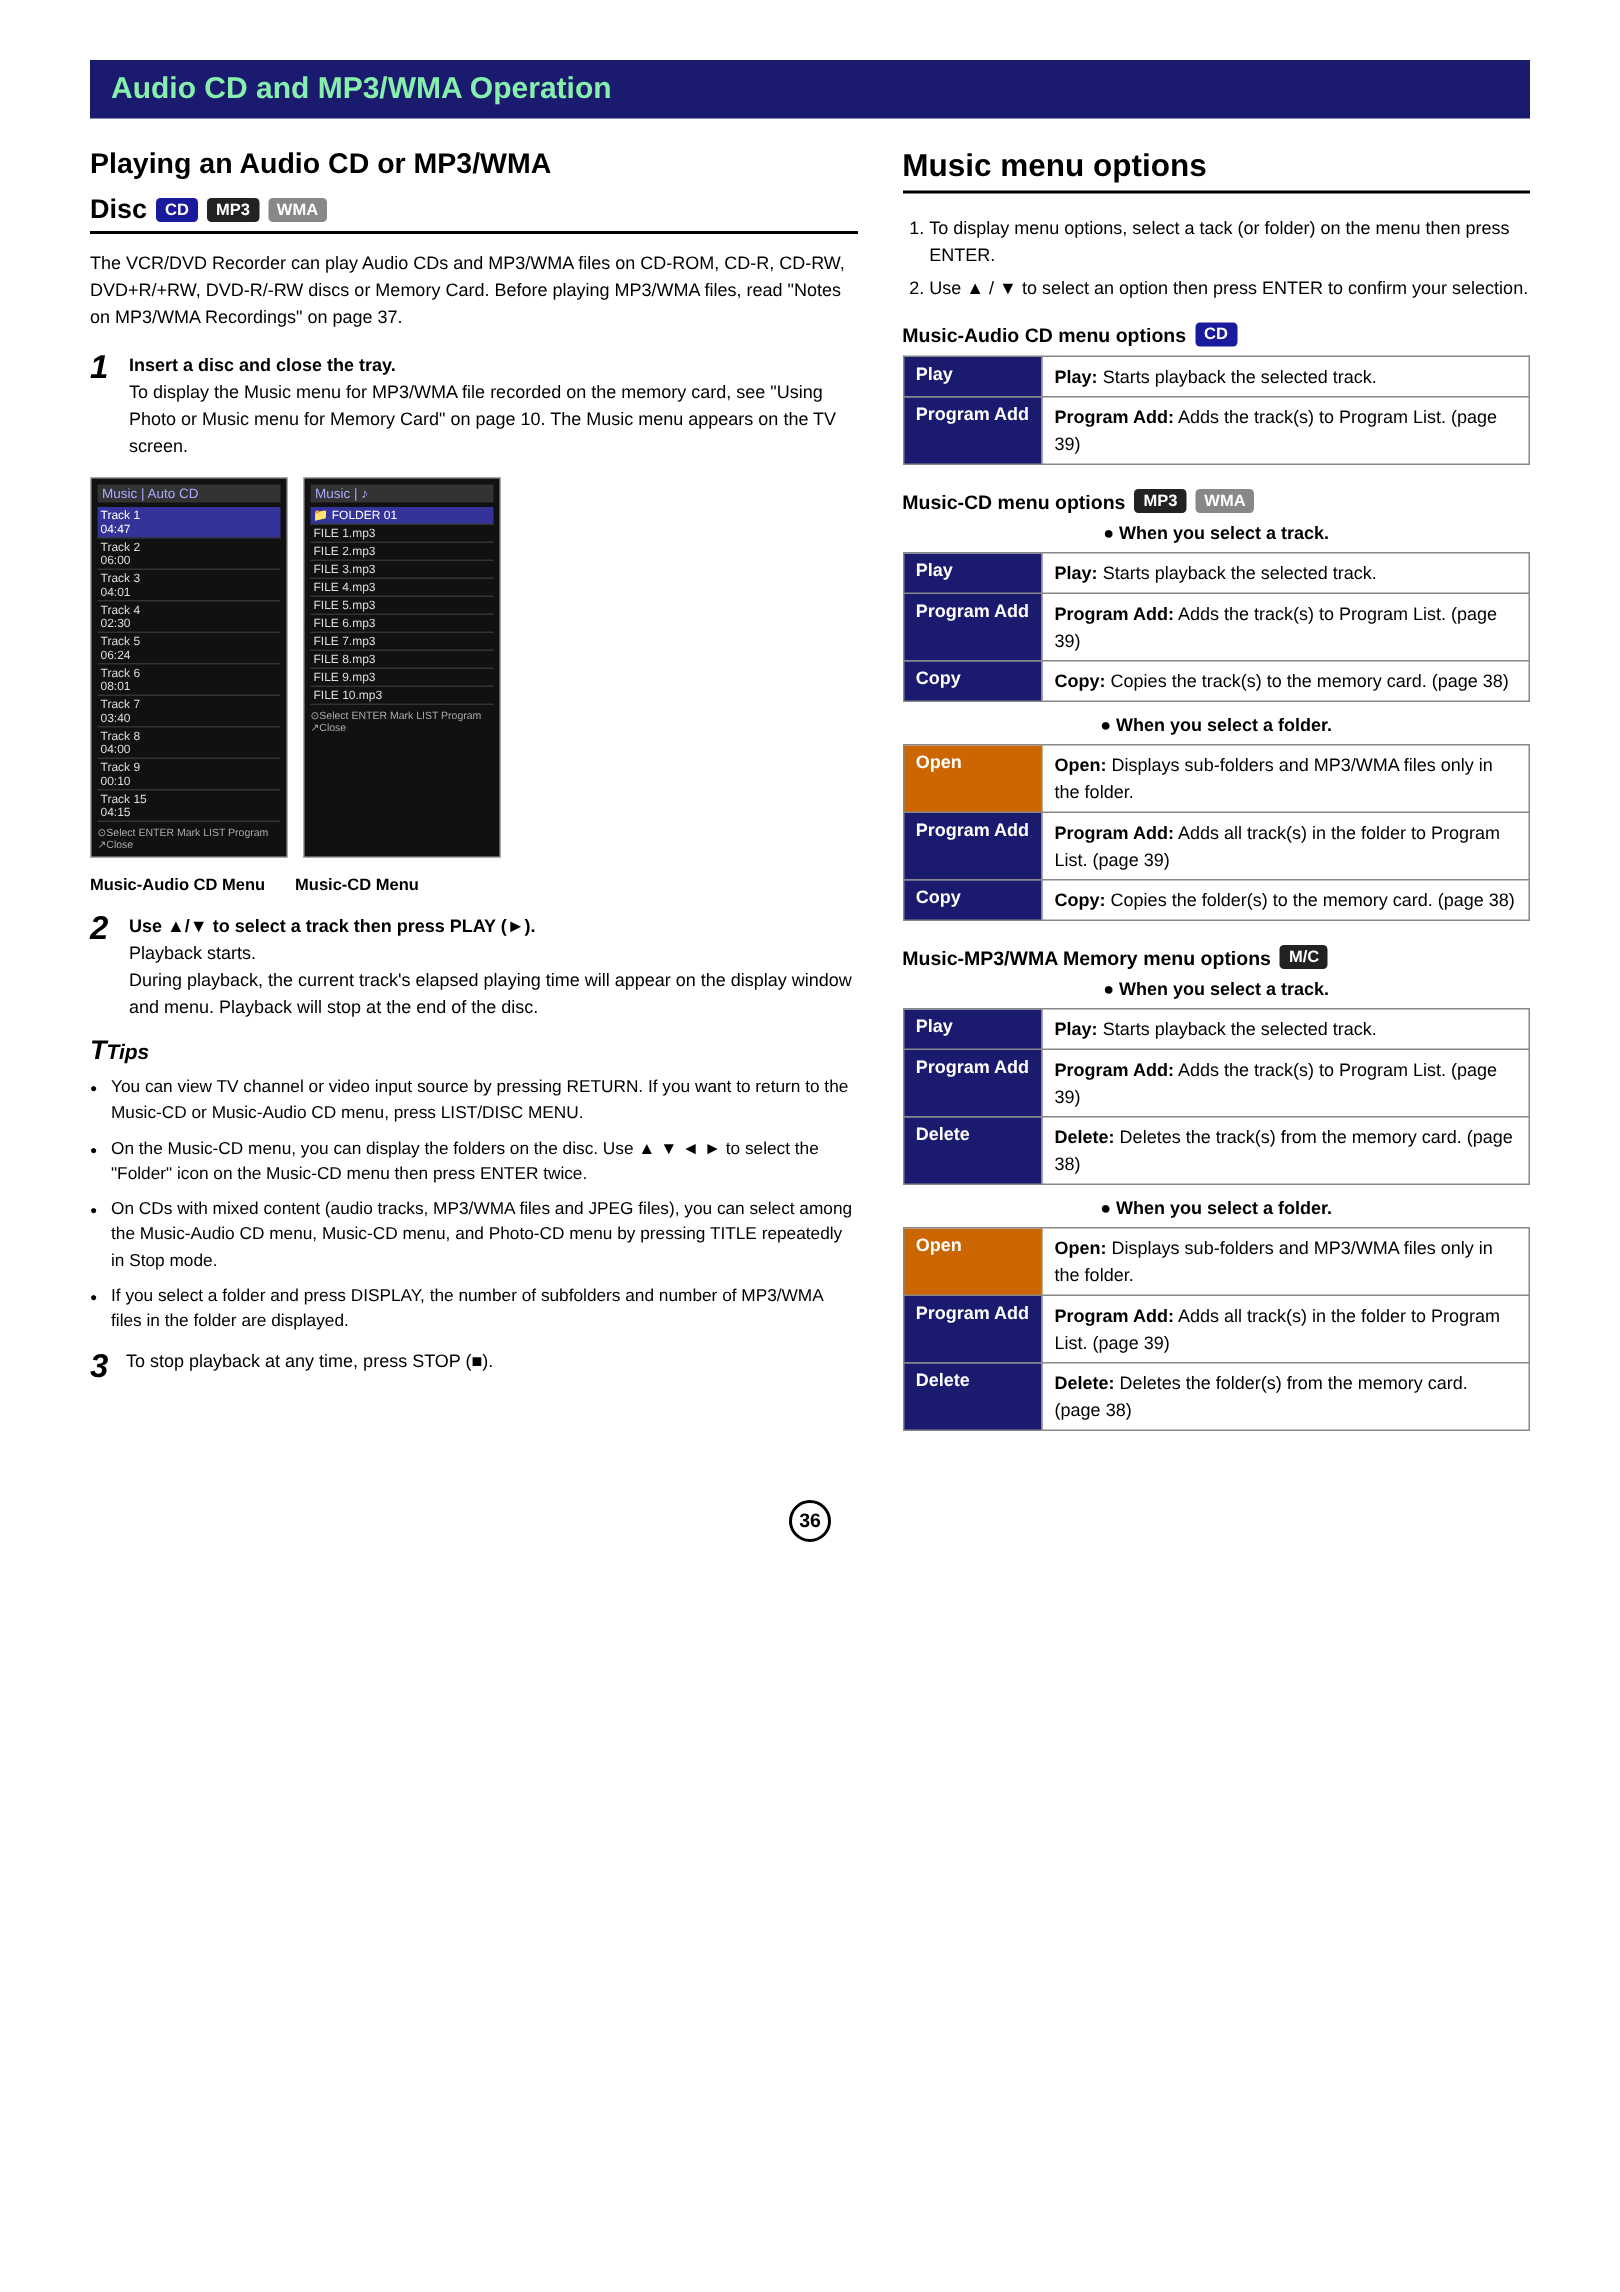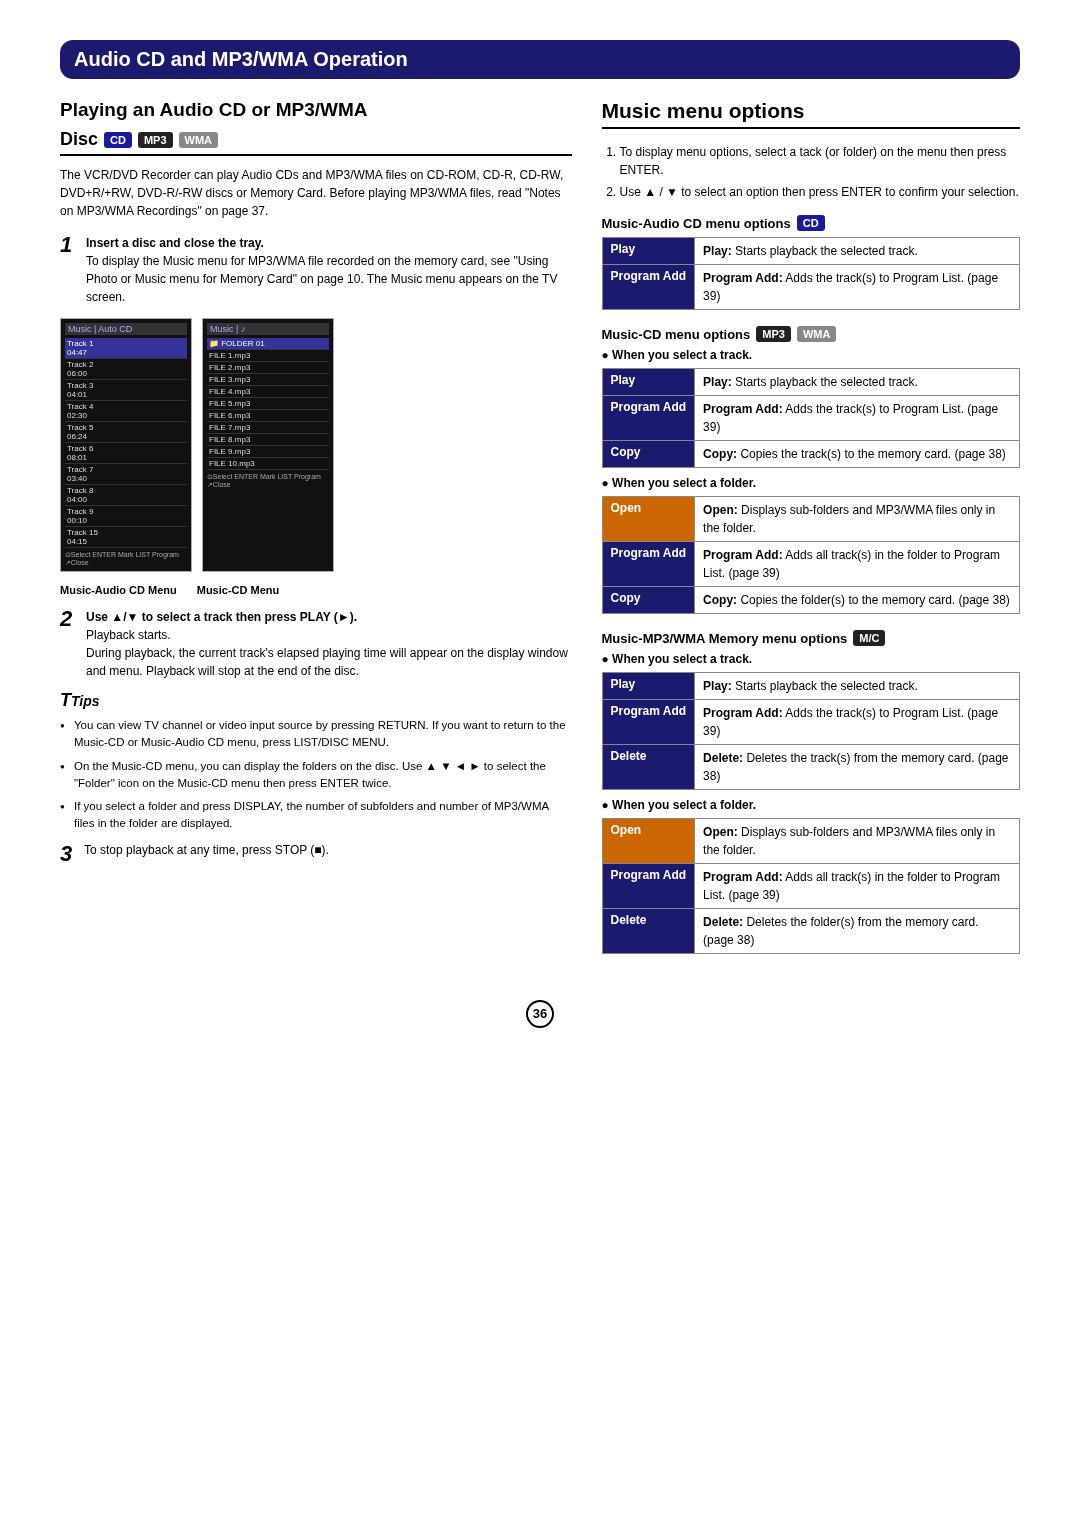--- a/index.html
+++ b/index.html
@@ -9,26 +9,25 @@
       background: #fff;
       color: #000;
       width: 1080px;
       min-height: 1528px;
       padding: 40px 60px;
     }
 
     
     .page-header {
       background: #1a1a6e;
-      color: #ffffff;
+      color: #86efac;
       font-size: 20px;
       font-weight: bold;
       padding: 8px 14px;
       margin-bottom: 20px;
-      border-radius: 13px;
     }
 
     
     .main-layout {
       display: flex;
       gap: 30px;
     }
 
     .left-col {
       flex: 1.1;
@@ -214,20 +213,21 @@
       margin-bottom: 6px;
       display: flex;
       align-items: center;
       gap: 6px;
     }
 
     .bullet-heading {
       font-size: 12px;
       font-weight: bold;
       margin-bottom: 6px;
+      text-align: center;
     }
 
     
     .option-table {
       width: 100%;
       border-collapse: collapse;
       margin-bottom: 8px;
     }
 
     .option-table td {
@@ -405,20 +405,21 @@
         <span>Playback starts.</span><br>
         <span>During playback, the current track's elapsed playing time will appear on the display window and menu. Playback will stop at the end of the disc.</span>
       </div>
     </div>
 
     <div class="tips-box">
       <div class="tips-header"><span style="font-size:18px;font-style:italic;font-weight:bold;">T</span><span>Tips</span></div>
       <ul class="tips-list">
         <li>You can view TV channel or video input source by pressing RETURN. If you want to return to the Music-CD or Music-Audio CD menu, press LIST/DISC MENU.</li>
         <li>On the Music-CD menu, you can display the folders on the disc. Use ▲ ▼ ◄ ► to select the "Folder" icon on the Music-CD menu then press ENTER twice.</li>
+        <li>On CDs with mixed content (audio tracks, MP3/WMA files and JPEG files), you can select among the Music-Audio CD menu, Music-CD menu, and Photo-CD menu by pressing TITLE repeatedly in Stop mode.</li>
         <li>If you select a folder and press DISPLAY, the number of subfolders and number of MP3/WMA files in the folder are displayed.</li>
       </ul>
     </div>
 
     <div class="step3-line">
       <span class="step-num">3</span>
       <span>To stop playback at any time, press STOP (■).</span>
     </div>
 
   </div>

